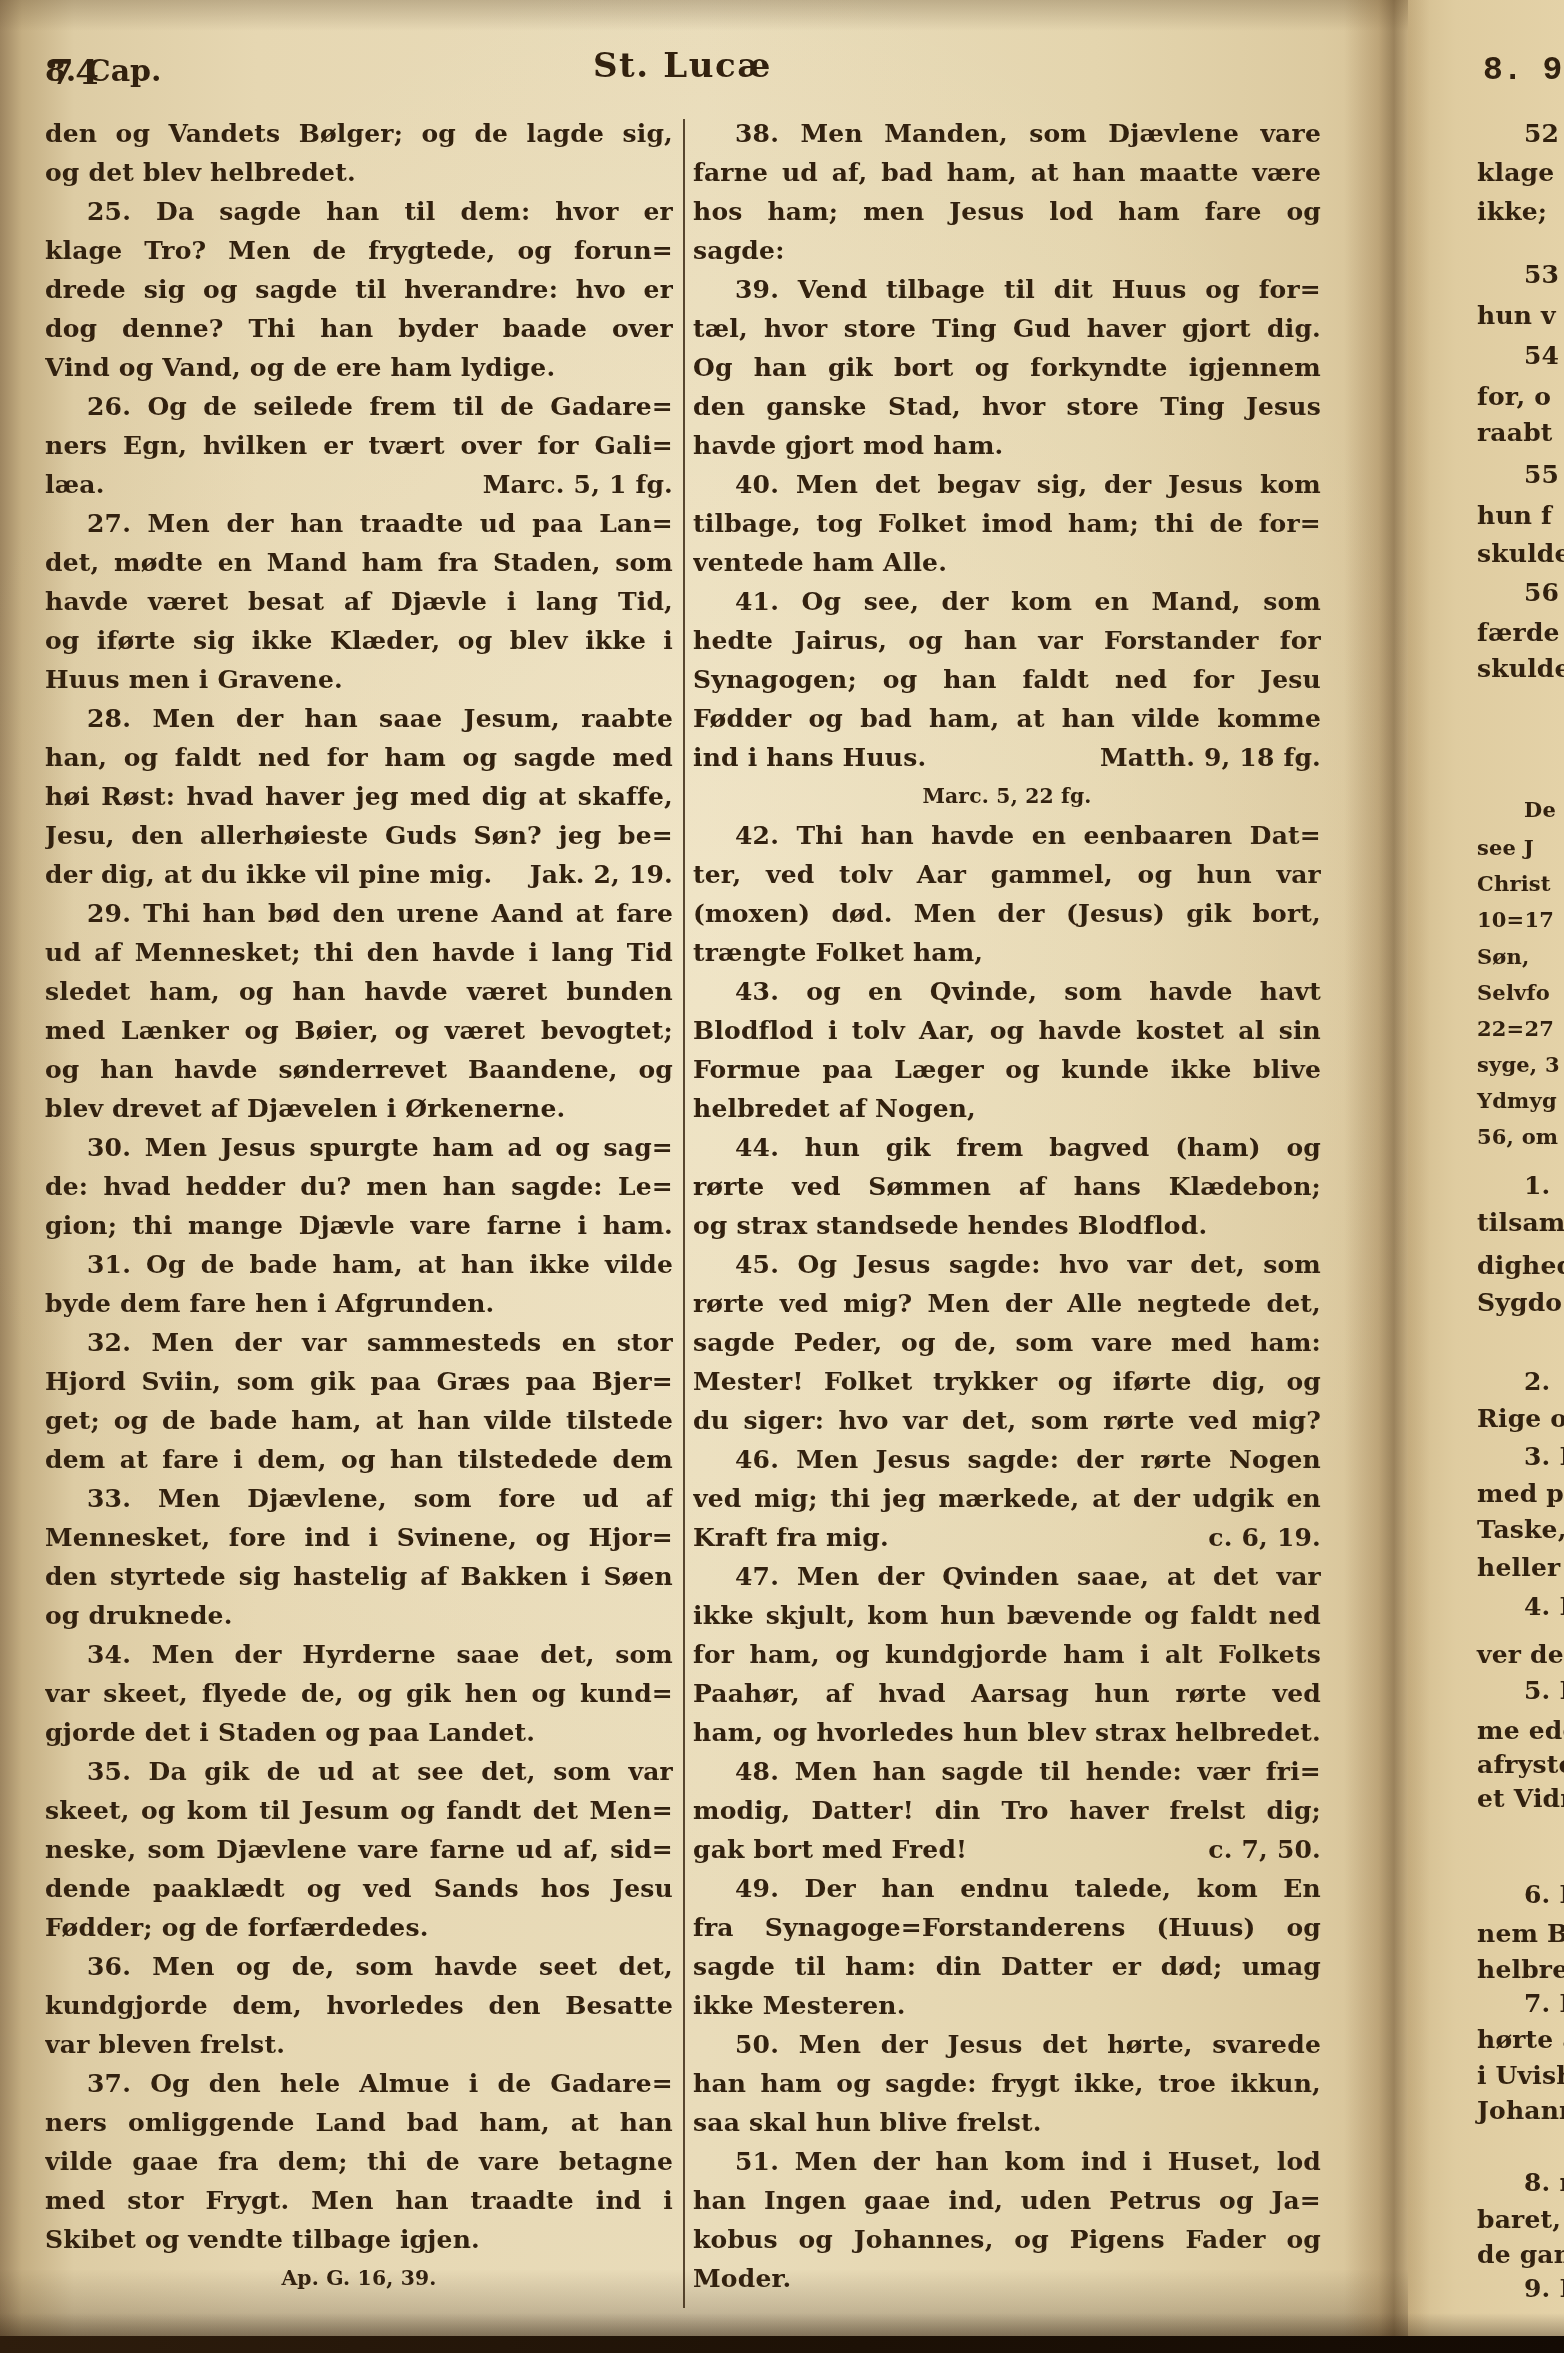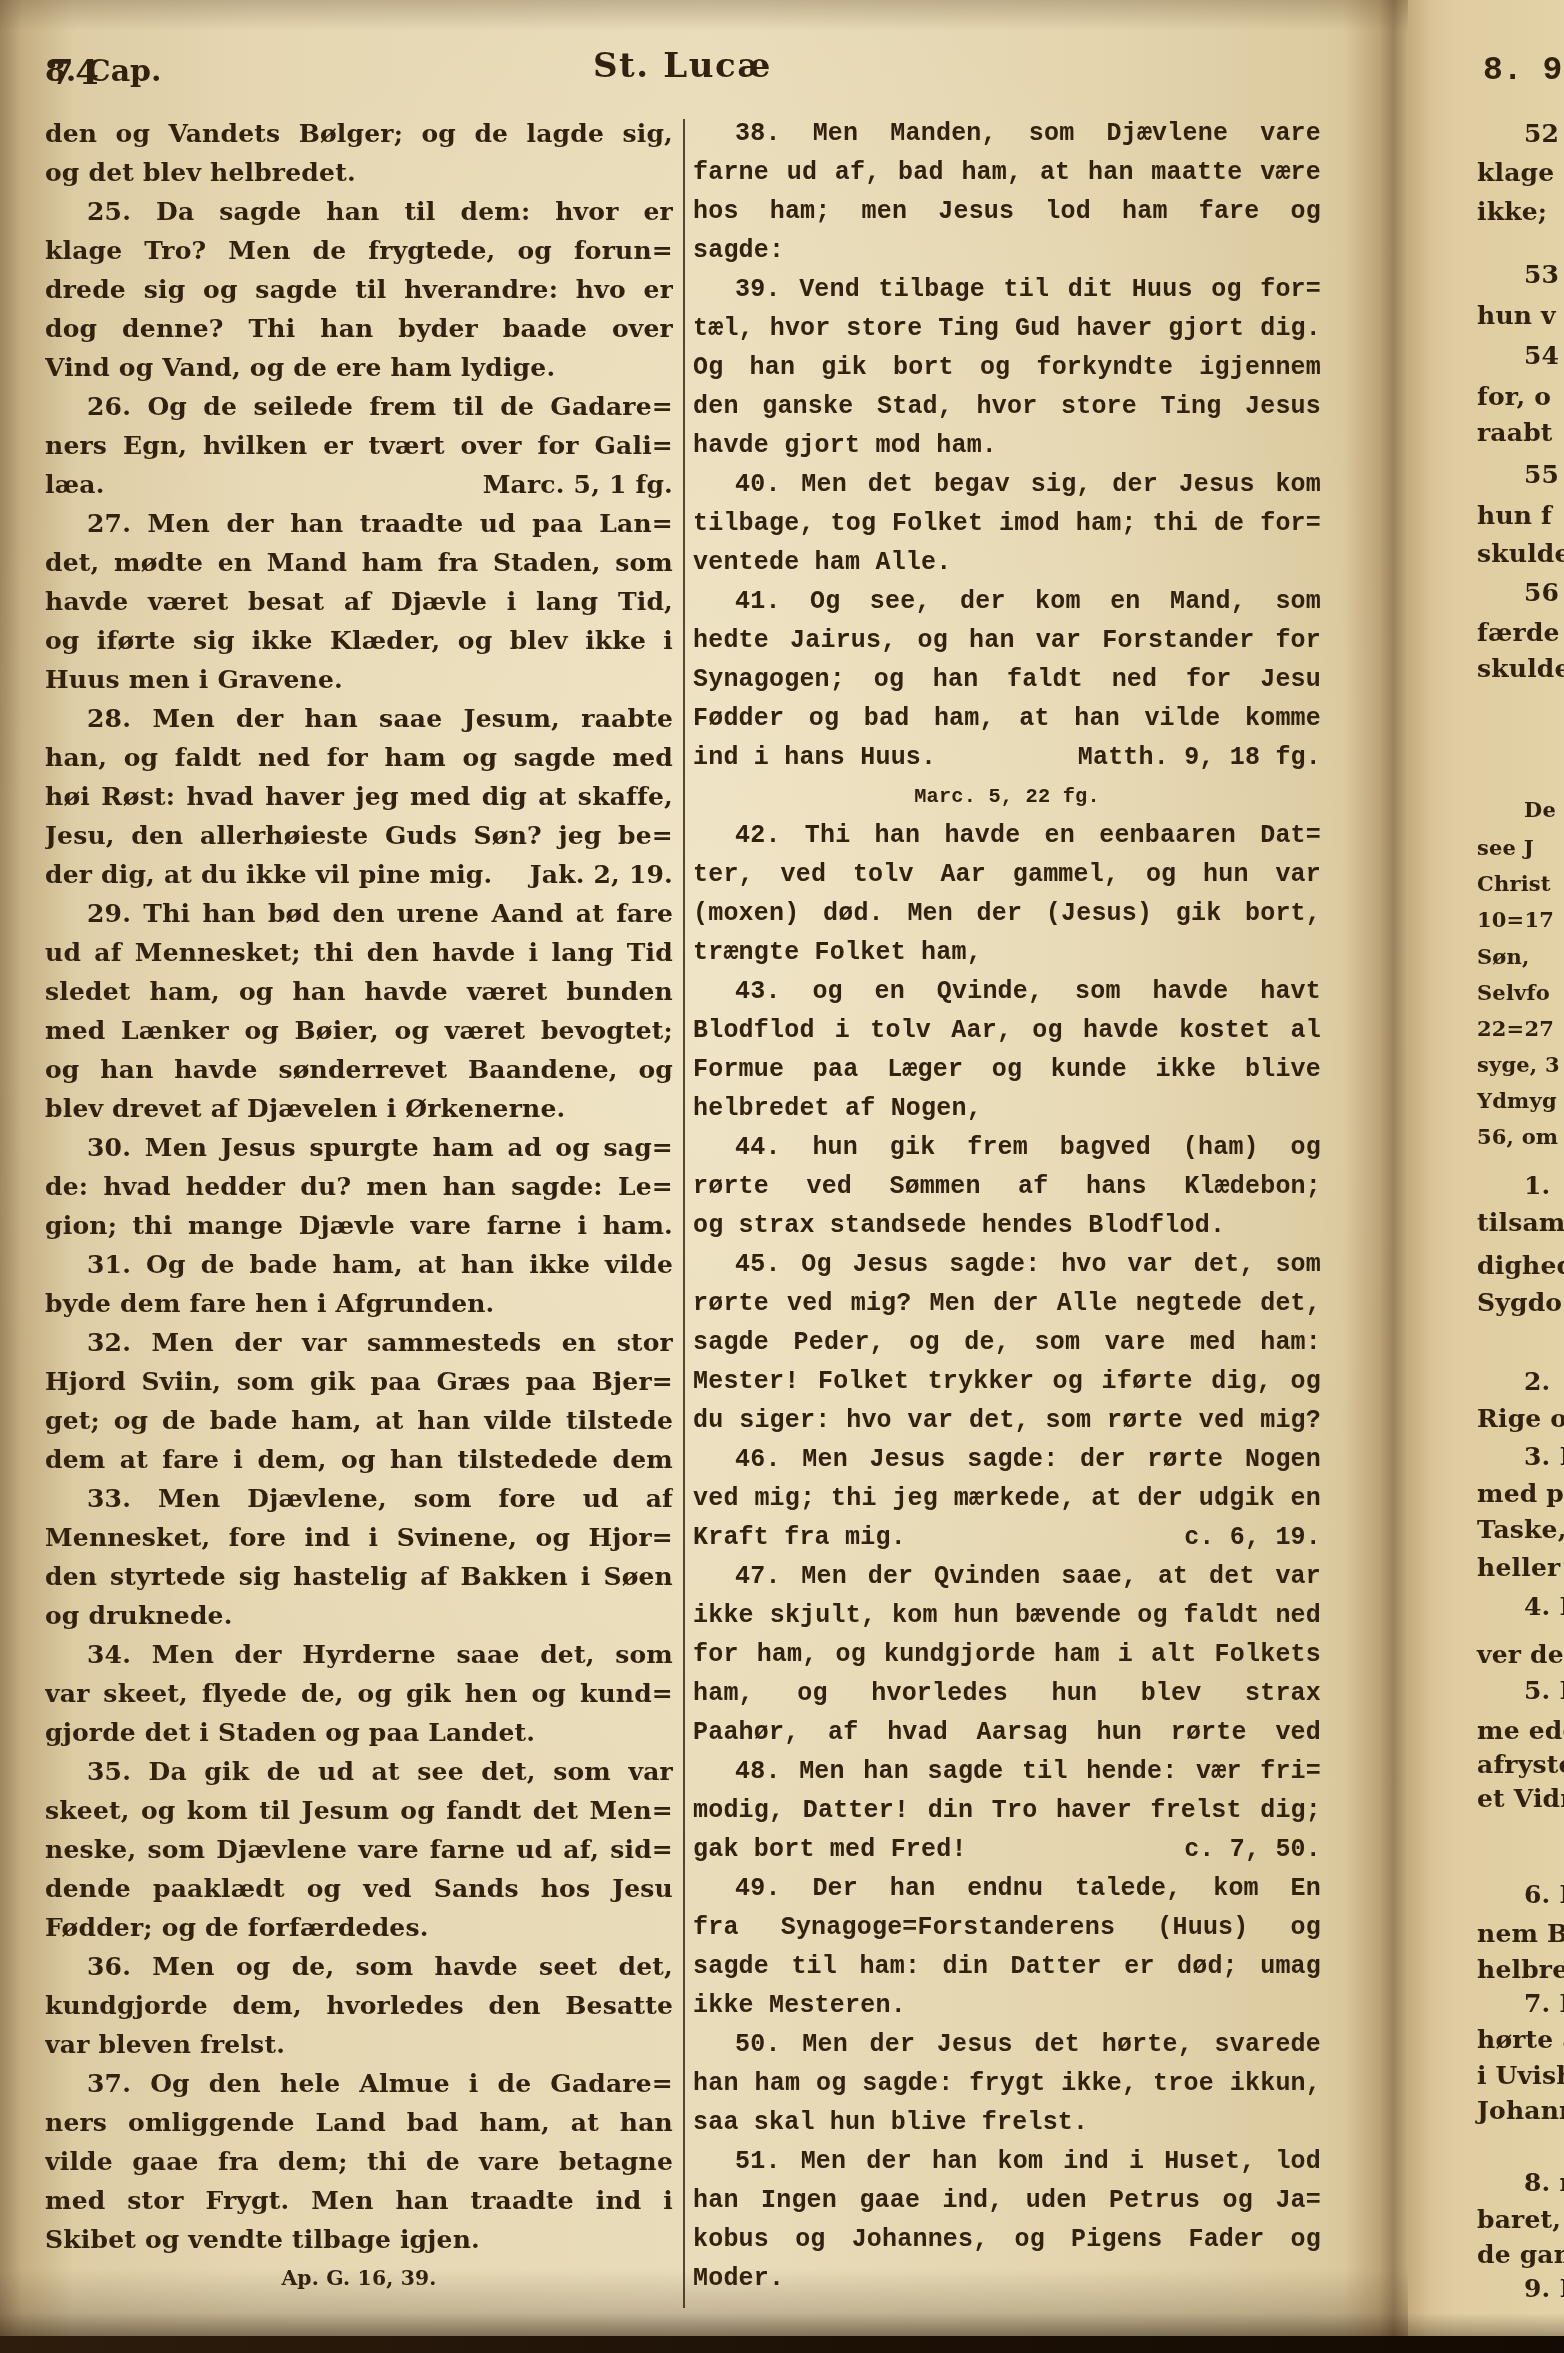--- a/index.html
+++ b/index.html
@@ -20,21 +20,21 @@
     background:linear-gradient(180deg,rgba(46,29,13,0),rgba(46,29,13,.35));}
 
   .ink{color:var(--ink,#32210f);font-weight:bold;}
   .pagenum{position:absolute;left:50px;top:52px;font-size:34px;letter-spacing:1.6px;}
   .title{position:absolute;left:45px;top:45px;width:1275px;text-align:center;font-size:34px;letter-spacing:1.6px;}
   .chap{position:absolute;left:45px;top:53px;width:1255px;text-align:left;font-size:30px;}
   .np-header{position:absolute;left:75px;top:52px;font-size:33px;white-space:nowrap;font-family:Liberation Mono, monospace;}
 
   .col{position:absolute;top:114px;width:628px;}
   .col-left{left:45px;}
-  .col-mid{left:693px;font-family:Liberation Mono, monospace;}
+  .col-mid{left:693px;}
   .rule{position:absolute;left:683px;top:119px;width:2.3px;height:2189px;background:#3d2b16;opacity:.85;}
 
   .ln{height:39px;line-height:39px;font-size:25px;font-weight:bold;color:var(--ink,#32210f);
       overflow:hidden;letter-spacing:0.2px;}
   .a-j{text-align:justify;text-align-last:justify;}
   .a-l{text-align:left;}
   .a-c{text-align:center;}
   .a-lr{display:flex;justify-content:space-between;gap:18px;}
   .ind{padding-left:42px;}
   .sm{font-size:20.3px;}
@@ -219,22 +219,22 @@
       <div class="ln a-j">du siger: hvo var det, som rørte ved mig?</div>
       <div class="ln a-j ind">46. Men Jesus sagde: der rørte Nogen</div>
       <div class="ln a-j">ved mig; thi jeg mærkede, at der udgik en</div>
       <div class="ln a-lr">
         <span>Kraft fra mig.</span>
         <span>c. 6, 19.</span>
       </div>
       <div class="ln a-j ind">47. Men der Qvinden saae, at det var</div>
       <div class="ln a-j">ikke skjult, kom hun bævende og faldt ned</div>
       <div class="ln a-j">for ham, og kundgjorde ham i alt Folkets</div>
+      <div class="ln a-j">Paahør, af hvad Aarsag hun rørte ved</div>
       <div class="ln a-j">ham, og hvorledes hun blev strax helbredet.</div>
-      <div class="ln a-j">Paahør, af hvad Aarsag hun rørte ved</div>
       <div class="ln a-j ind">48. Men han sagde til hende: vær fri=</div>
       <div class="ln a-j">modig, Datter! din Tro haver frelst dig;</div>
       <div class="ln a-lr">
         <span>gak bort med Fred!</span>
         <span>c. 7, 50.</span>
       </div>
       <div class="ln a-j ind">49. Der han endnu talede, kom En</div>
       <div class="ln a-j">fra Synagoge=Forstanderens (Huus) og</div>
       <div class="ln a-j">sagde til ham: din Datter er død; umag</div>
       <div class="ln a-l">ikke Mesteren.</div>

